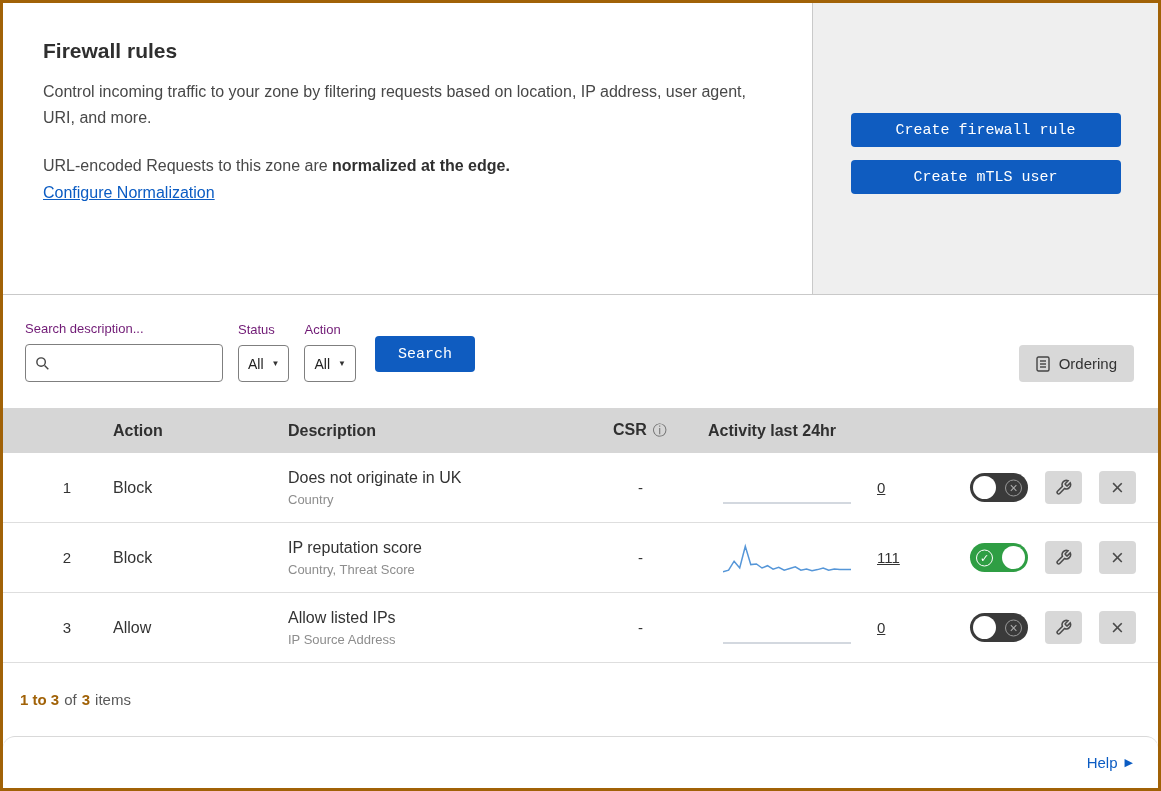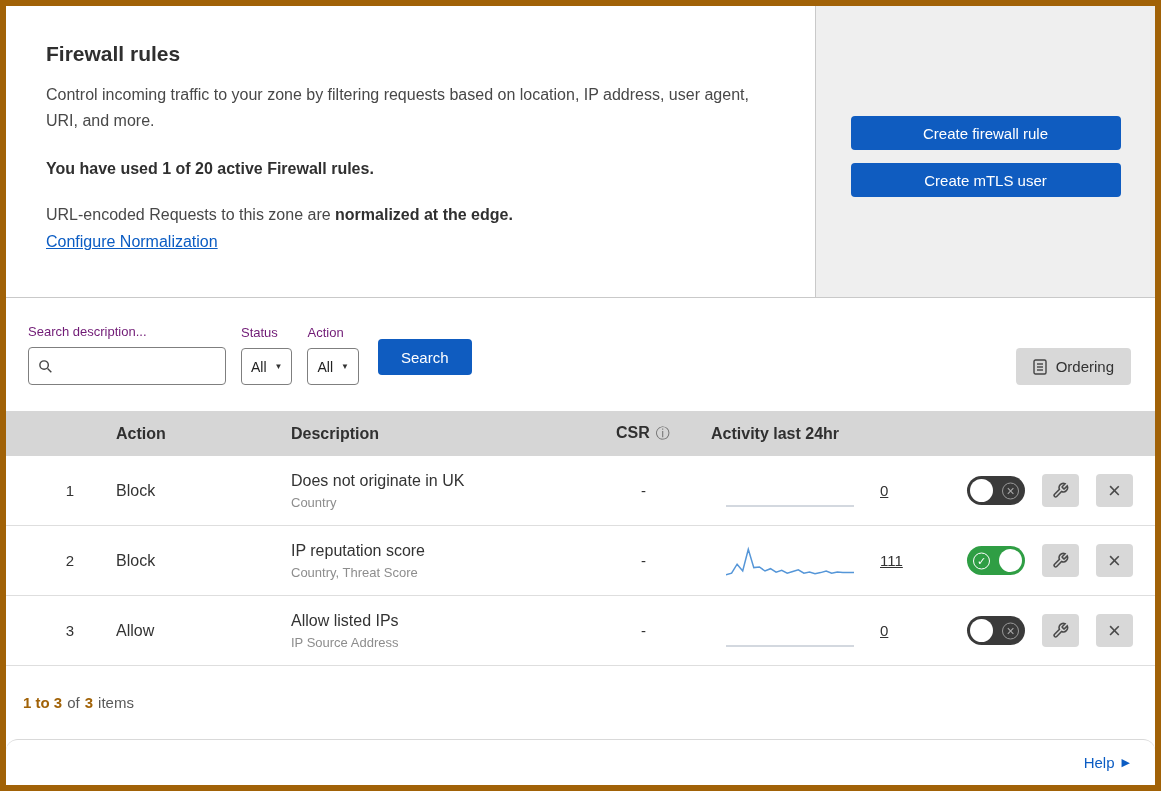--- a/index.html
+++ b/index.html
@@ -5,40 +5,40 @@
   * { box-sizing: border-box; margin: 0; padding: 0; }
   html,body { background:#fff; }
   body {
     font-family: "Liberation Sans", "DejaVu Sans", sans-serif;
     color: #333;
     margin: 0;
   }
   .page {
     width: 1161px;
     height: 791px;
-    border: 6px solid #a16207;
+    border: 3px solid #a16207;
     background: #fff;
     display: flex;
     flex-direction: column;
     overflow: hidden;
   }
 
   
   .top-section { display: flex; height: 292px; flex: none; border-bottom: 1px solid #c9c9c9; }
   .intro { width: 810px; flex: none; border-right: 1px solid #c9c9c9; padding: 36px 40px; background: #fff; }
   .intro h1 { font-size: 21px; font-weight: 600; color: #2f2f2f; margin-bottom: 16px; }
   .intro .desc { font-size: 16px; line-height: 1.6; color: #484848; max-width: 742px; margin-bottom: 27px; }
   .intro .usage { font-size: 16px; font-weight: 700; color: #303030; margin-bottom: 28px; }
   .intro .norm { font-size: 16px; color: #484848; margin-bottom: 9px; }
   .intro .norm strong { color: #303030; }
   .link { color: #0b5cc3; text-decoration: underline; font-size: 16px; cursor: pointer; display: inline-block; }
   .actions { flex: 1; background: #efefef; display: flex; flex-direction: column; align-items: center; padding-top: 110px; gap: 13px; }
   .btn-primary {
     background: #0f5cc0; color: #fff; border: none; border-radius: 4px;
-    font-size: 15px; cursor: pointer; font-family: Liberation Sans, sans-serif;
+    font-size: 15px; cursor: pointer; font-family: Liberation Mono, monospace;
   }
   .btn-primary.big { width: 270px; height: 34px; }
 
   
   .filter-bar { display: flex; align-items: flex-end; padding: 16px 22px 26px 22px; height: 113px; flex: none; }
   .fgroup { display: flex; flex-direction: column; margin-right: 15px; }
   .fgroup label { font-size: 13px; color: #701a75; margin-bottom: 8px; }
   .search-box { width: 198px; height: 38px; border: 1px solid #7f7f7f; border-radius: 4px; display: flex; align-items: center; padding: 0 9px; background: #fff; }
   .search-box input { border: none; outline: none; flex: 1; min-width: 0; font-size: 14px; font-family: inherit; margin-left: 7px; }
   .select { height: 37px; border: 1px solid #7f7f7f; border-radius: 4px; background: #fff; display: flex; align-items: center; gap: 8px; padding: 12px 9px; font-size: 14px; color: #222; cursor: pointer; }
@@ -95,21 +95,20 @@
 </style>
 </head>
 <body>
 
 <div class="page">
 
   <div class="top-section">
     <div class="intro">
       <h1>Firewall rules</h1>
       <p class="desc">Control incoming traffic to your zone by filtering requests based on location, IP address, user agent, URI, and more.</p>
-      <p class="usage">You have used 1 of 20 active Firewall rules.</p>
       <p class="norm"><span>URL-encoded Requests to this zone are </span><strong>normalized at the edge.</strong></p>
       <a class="link">Configure Normalization</a>
     </div>
     <div class="actions">
       <button class="btn-primary big">Create firewall rule</button>
       <button class="btn-primary big">Create mTLS user</button>
     </div>
   </div>
 
   <div class="filter-bar">

